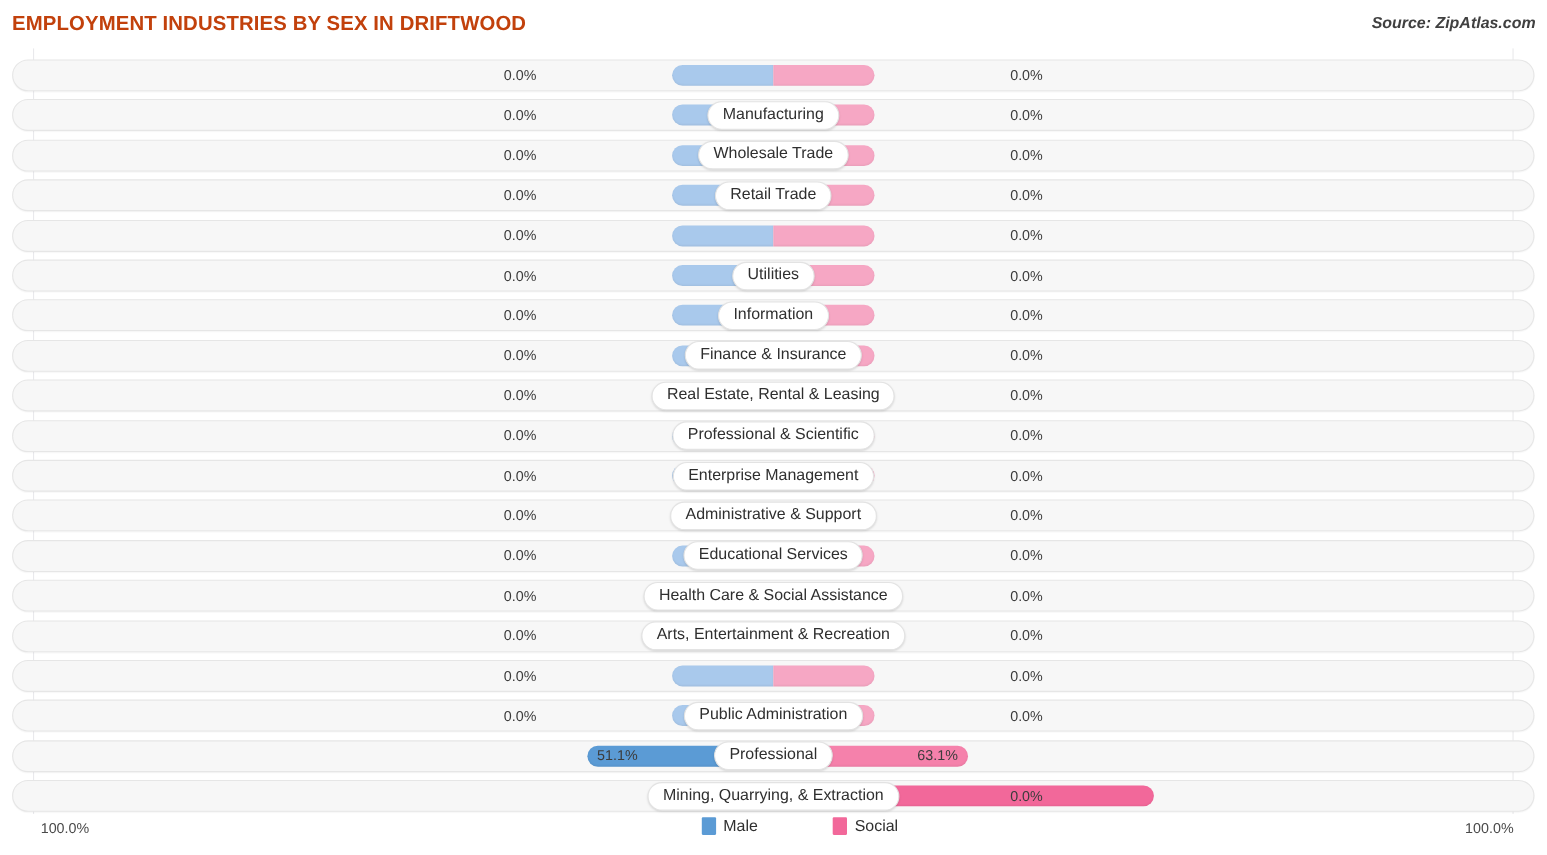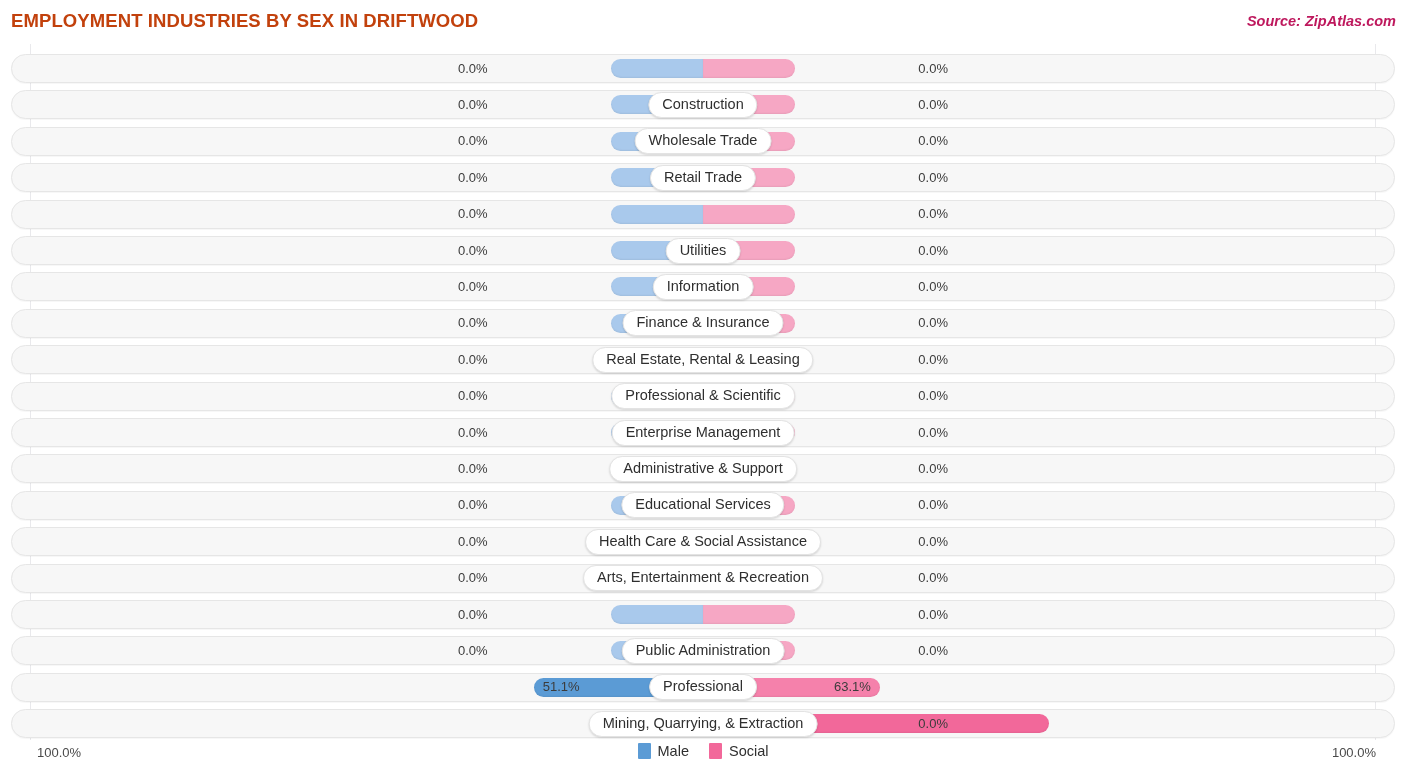--- a/index.html
+++ b/index.html
@@ -33,21 +33,21 @@
     color: #c2410c;
     white-space: nowrap;
   }
   #source-label {
     position: absolute;
     right: 10px;
     top: 13px;
     font-size: 14.5px;
     font-style: italic;
     font-weight: 600;
-    color: #be185d;
+    color: #404040;
     white-space: nowrap;
   }
 
   
   #plot {
     position: absolute;
     left: 0;
     top: 44px;
     width: 1406px;
     height: 696px;
@@ -159,20 +159,21 @@
     width: 1406px;
     display: flex;
     justify-content: center;
     align-items: center;
     gap: 20px;
   }
   .legend-item {
     display: flex;
     align-items: flex-end;
     gap: 7px;
+    margin-left: 48px;
   }
   .legend-swatch {
     width: 13px;
     height: 16px;
     border-radius: 1px;
     display: block;
   }
   .legend-text {
     font-size: 14.5px;
     color: #2f2f2f;
@@ -197,21 +198,21 @@
         <div class="val val-male" style="right: 446px;">0.0%</div>
         <div class="val val-female" style="left: 446px;">0.0%</div>
       </div>
     </div>
     <div class="row" style="top: 46.4px;">
       <div class="row-inner">
         <div class="bar bar-male" style="width: 92px; background: rgb(169, 201, 236);"></div>
         <div class="bar bar-female" style="width: 92px; background: rgb(246, 167, 196);"></div>
         <div class="val val-male" style="right: 446px;">0.0%</div>
         <div class="val val-female" style="left: 446px;">0.0%</div>
-        <div class="pill">Construction</div>
+        <div class="pill">Manufacturing</div>
       </div>
     </div>
     <div class="row" style="top: 82.8px;">
       <div class="row-inner">
         <div class="bar bar-male" style="width: 92px; background: rgb(169, 201, 236);"></div>
         <div class="bar bar-female" style="width: 92px; background: rgb(246, 167, 196);"></div>
         <div class="val val-male" style="right: 446px;">0.0%</div>
         <div class="val val-female" style="left: 446px;">0.0%</div>
         <div class="pill">Wholesale Trade</div>
       </div>

